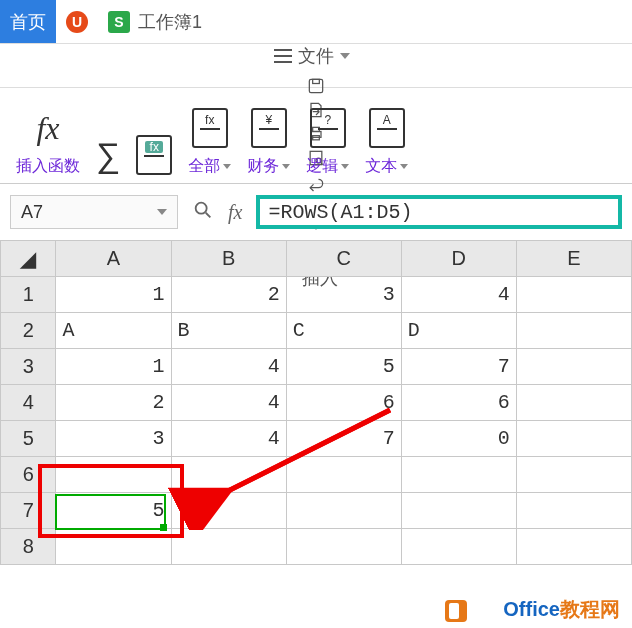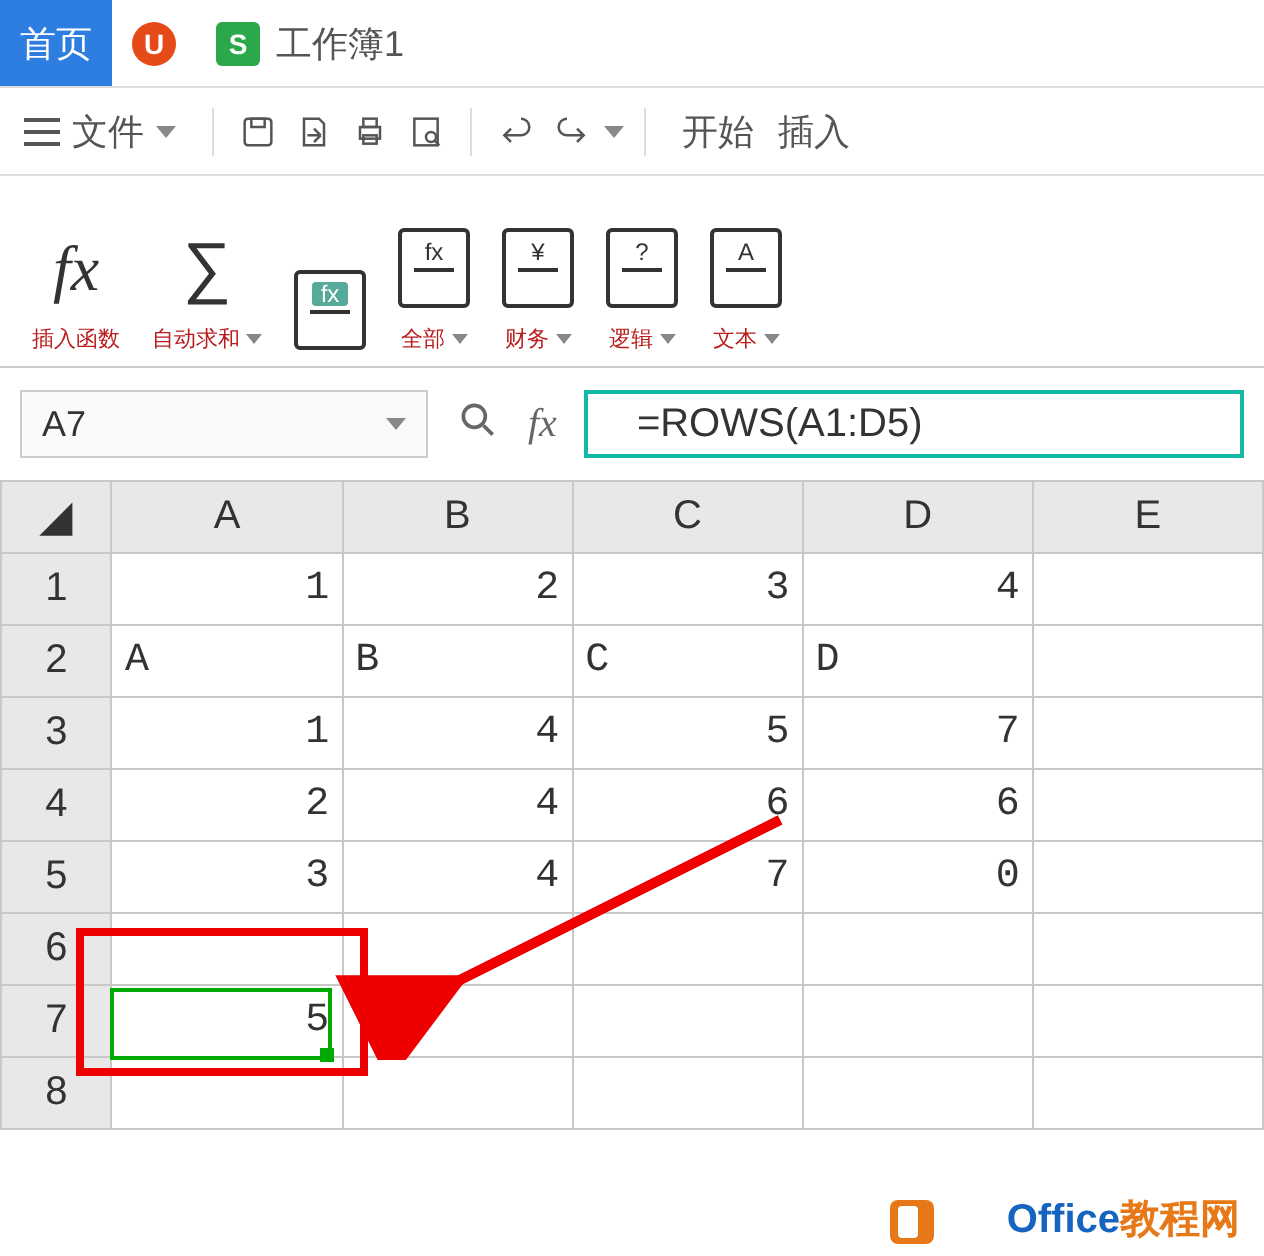--- a/index.html
+++ b/index.html
@@ -8,49 +8,49 @@
   
   .tabs { display: flex; height: 44px; align-items: stretch; border-bottom: 1px solid #ddd; }
   .tab { display: flex; align-items: center; justify-content: center; padding: 0 10px; font-size: 18px; gap: 8px; }
   .tab.home { background: #2d7ee0; color: #fff; }
   .tab.docer { color: #555; }
   .tab.docer .icon-circle { width: 22px; height: 22px; background: #e64a19; border-radius: 50%; display: flex; align-items: center; justify-content: center; color: #fff; font-size: 14px; font-weight: bold; }
   .tab.book { color: #555; }
   .tab.book .icon-sq { width: 22px; height: 22px; background: #2ba84a; border-radius: 3px; display: flex; align-items: center; justify-content: center; color: #fff; font-size: 14px; font-weight: bold; }
   
   
-  .qa-row { display: flex; align-items: center; height: 44px; padding: 0 12px; border-bottom: 1px solid #ddd; gap: 4px; font-size: 18px; color: #555; }
+  .qa-row { display: flex; align-items: center; height: 44px; padding: 0 12px; border-bottom: 1px solid #ddd; gap: 4px; font-size: 18px; color: #555; flex-direction: column; }
   .menu-lines { display: inline-block; width: 18px; height: 14px; border-top: 2px solid #555; border-bottom: 2px solid #555; position: relative; }
   .menu-lines::before { content: ""; position: absolute; top: 4px; left: 0; right: 0; border-top: 2px solid #555; }
   .file-menu { display: flex; align-items: center; gap: 6px; margin-right: 8px; }
   .chev-down { width: 0; height: 0; border-left: 5px solid transparent; border-right: 5px solid transparent; border-top: 6px solid #888; }
   .sep { width: 1px; height: 24px; background: #ddd; margin: 0 6px; }
   .qa-icon { width: 24px; height: 24px; display: flex; align-items: center; justify-content: center; color: #555; }
   .qa-icon svg { width: 20px; height: 20px; stroke: #555; fill: none; stroke-width: 1.5; }
   .ribbon-tab { margin-left: 8px; font-size: 18px; color: #555; }
   
   
   .ribbon { display: flex; align-items: flex-end; height: 96px; padding: 8px 10px 6px; border-bottom: 1px solid #ccc; gap: 4px; }
   .rbtn { display: flex; flex-direction: column; align-items: center; justify-content: flex-end; gap: 6px; padding: 0 6px; }
-  .rbtn .lbl { font-size: 11px; color: #b91c1c; display: flex; align-items: center; gap: 3px; text-align: center; }
+  .rbtn .lbl { font-size: 16px; color: #6d28d9; display: flex; align-items: center; gap: 3px; text-align: center; }
   .rbtn .big { height: 44px; display: flex; align-items: center; justify-content: center; }
   .fx-big { font-style: italic; font-size: 32px; font-family: serif; color: #333; }
   .sigma { font-size: 34px; color: #333; }
   .book-icon { width: 36px; height: 40px; border: 2px solid #333; border-radius: 3px; position: relative; }
   .book-icon::before { content: ""; position: absolute; left: 6px; right: 6px; top: 18px; border-top: 2px solid #333; }
   .book-icon .inner { position: absolute; top: 4px; left: 7px; right: 7px; height: 12px; display: flex; align-items: center; justify-content: center; font-size: 12px; color: #333; }
   .book-icon.filled .inner { background: #5a9; color: #fff; border-radius: 2px; }
   .chev-sm { width: 0; height: 0; border-left: 4px solid transparent; border-right: 4px solid transparent; border-top: 5px solid #888; }
   
   
   .fbar-row { display: flex; align-items: center; height: 56px; padding: 0 10px; gap: 14px; }
-  .namebox { width: 204px; height: 34px; background: #fafafa; border: 1px solid #ccc; display: flex; align-items: center; justify-content: space-between; padding: 0 10px; font-size: 18px; color: #333; }
+  .namebox { width: 168px; height: 34px; background: #fafafa; border: 1px solid #ccc; display: flex; align-items: center; justify-content: space-between; padding: 0 10px; font-size: 18px; color: #333; }
   .zoom-icon svg { width: 22px; height: 22px; stroke: #666; fill: none; stroke-width: 2; }
   .fx-small { font-style: italic; font-size: 20px; font-family: serif; color: #666; }
-  .formula-input { flex: 1; height: 34px; border: 2px solid #14b8a6; background: #fff; padding: 0 24px; font-size: 20px; font-family: Liberation Sans, sans-serif; color: #333; display: flex; align-items: center; }
+  .formula-input { flex: 1; height: 34px; border: 4px solid #14b8a6; background: #fff; padding: 0 8px; font-size: 20px; font-family: Liberation Mono, monospace; color: #333; display: flex; align-items: center; }
   
   
   .grid-wrap { position: relative; }
   table.grid { border-collapse: collapse; table-layout: fixed; width: 632px; }
   table.grid th, table.grid td { border: 1px solid #c8c8c8; font-size: 20px; color: #333; height: 36px; }
   table.grid th.corner { background: #e8e8e8; width: 54px; }
   table.grid th.colh { background: #e8e8e8; font-weight: normal; text-align: center; width: 112px; }
   table.grid th.rowh { background: #e8e8e8; font-weight: normal; text-align: center; width: 54px; }
   table.grid td { padding: 0 6px; }
   table.grid td.num { text-align: right; font-family: "Courier New", monospace; }
@@ -143,24 +143,20 @@
 <div class="ribbon">
   <div class="rbtn">
     <div class="big">
         <span class="fx-big">fx</span>
       </div>
     <div class="lbl">插入函数</div>
   </div>
   <div class="rbtn">
     <div class="big">
         <span class="sigma">∑</span>
-      </div>
-    <div class="lbl">
-        <span>自动求和</span>
-        <span class="chev-sm"></span>
       </div>
   </div>
   <div class="rbtn">
     <div class="big">
         <div class="book-icon filled">
           <span class="inner">fx</span>
         </div>
       </div>
   </div>
   <div class="rbtn">

